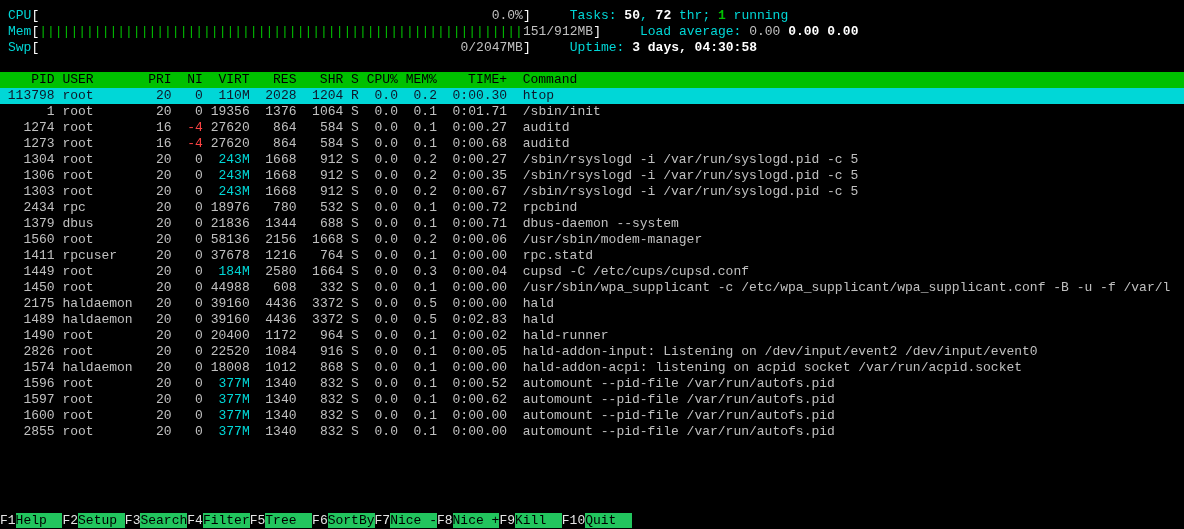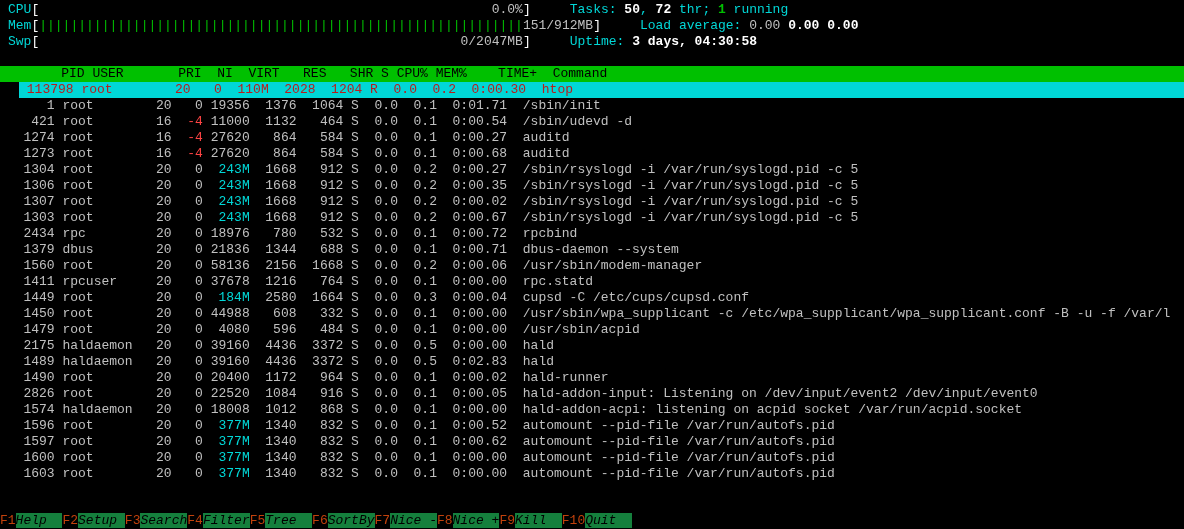--- a/index.html
+++ b/index.html
@@ -14,80 +14,76 @@
     line-height: 16px;
     overflow: hidden;
   }
   .cyan { color: #00d7d7; }
   .green { color: #00c000; }
   .white { color: #ffffff; }
   .red { color: #ff4444; }
   .gray { color: #c0c0c0; }
   .bold { font-weight: bold; }
 
-  .meters { padding-top: 2px; padding-left: 8px; }
+  .meters { padding-top: 8px; padding-left: 8px; }
   .meter-line { white-space: pre; }
 
   .header-row {
     background: #00c000;
     color: #000;
     white-space: pre;
     font-weight: normal;
-    padding-left: 30px;
   }
 
   .proc-row { white-space: pre; }
-  .selected { background: #00d7d7; color: #b91c1c; margin-left: 19px; }
+  .selected { background: #00d7d7; color: #0f172a; }
 
   .footer {
     position: absolute;
     bottom: 0;
     left: 0;
     right: 0;
     white-space: pre;
   }
-  .footer .fkey { color: #c2410c; background: #000; }
-  .footer .flabel { background: #15803d; color: #000; font-style: italic; }
+  .footer .fkey { color: #e5e5e5; background: #000; }
+  .footer .flabel { background: #22c55e; color: #000; }
 </style>
 </head>
 <body>
 
 <div class="meters">
   <div class="meter-line"><span class="cyan">CPU</span><span class="white">[</span><span class="green"></span><span id="cpu-pad">                                                          </span><span class="gray">0.0%</span><span class="white">]</span><span id="right-pad-1">     </span><span class="cyan">Tasks: </span><span class="white bold">50</span><span class="cyan">, </span><span class="white bold">72</span><span class="cyan"> thr; </span><span class="green bold">1</span><span class="cyan"> running</span></div>
 
   <div class="meter-line"><span class="cyan">Mem</span><span class="white">[</span><span class="green">||||||||||||||||||||||||||||||||||||||||||||||||||||||||||||||</span><span id="mem-pad"></span><span class="gray">151/912MB</span><span class="white">]</span><span id="right-pad-2">     </span><span class="cyan">Load average: </span><span class="gray">0.00</span> <span class="white bold">0.00</span> <span class="white bold">0.00</span></div>
 
   <div class="meter-line"><span class="cyan">Swp</span><span class="white">[</span><span class="green"></span><span id="swp-pad">                                                      </span><span class="gray">0/2047MB</span><span class="white">]</span><span id="right-pad-3">     </span><span class="cyan">Uptime: </span><span class="white bold">3 days, 04:30:58</span></div>
 </div>
 
 <div style="height:16px"></div>
 
 <div class="header-row" id="header-row">    PID USER       PRI  NI  VIRT   RES   SHR S CPU% MEM%    TIME+  Command</div>
 
 <div id="proc-list">
     <div class="proc-row selected"><span> 113798</span> <span>root      </span><span>  20</span><span class="">   0</span><span class="">  110M</span><span>  2028</span><span>  1204</span><span> R</span><span>  0.0</span><span>  0.2</span><span>  0:00.30</span>  <span>htop</span></div>
     <div class="proc-row"><span>      1</span> <span>root      </span><span>  20</span><span class="">   0</span><span class=""> 19356</span><span>  1376</span><span>  1064</span><span> S</span><span>  0.0</span><span>  0.1</span><span>  0:01.71</span>  <span>/sbin/init</span></div>
-    <div class="proc-row"><span>    421</span> <span>root      </span><span>  16</span><span class="red">  -4</span><span class=""> 11000</span><span>  1132</span><span>   464</span><span> S</span><span>  0.0</span><span>  0.1</span><span>  0:00.54</span>  <span>/sbin/udevd -d</span></div>
     <div class="proc-row"><span>   1274</span> <span>root      </span><span>  16</span><span class="red">  -4</span><span class=""> 27620</span><span>   864</span><span>   584</span><span> S</span><span>  0.0</span><span>  0.1</span><span>  0:00.27</span>  <span>auditd</span></div>
     <div class="proc-row"><span>   1273</span> <span>root      </span><span>  16</span><span class="red">  -4</span><span class=""> 27620</span><span>   864</span><span>   584</span><span> S</span><span>  0.0</span><span>  0.1</span><span>  0:00.68</span>  <span>auditd</span></div>
     <div class="proc-row"><span>   1304</span> <span>root      </span><span>  20</span><span class="">   0</span><span class="cyan">  243M</span><span>  1668</span><span>   912</span><span> S</span><span>  0.0</span><span>  0.2</span><span>  0:00.27</span>  <span>/sbin/rsyslogd -i /var/run/syslogd.pid -c 5</span></div>
     <div class="proc-row"><span>   1306</span> <span>root      </span><span>  20</span><span class="">   0</span><span class="cyan">  243M</span><span>  1668</span><span>   912</span><span> S</span><span>  0.0</span><span>  0.2</span><span>  0:00.35</span>  <span>/sbin/rsyslogd -i /var/run/syslogd.pid -c 5</span></div>
-    <div class="proc-row"><span>   1307</span> <span>root      </span><span>  20</span><span class="">   0</span><span class="cyan">  243M</span><span>  1668</span><span>   912</span><span> S</span><span>  0.0</span><span>  0.2</span><span>  0:00.02</span>  <span>/sbin/rsyslogd -i /var/run/syslogd.pid -c 5</span></div>
     <div class="proc-row"><span>   1303</span> <span>root      </span><span>  20</span><span class="">   0</span><span class="cyan">  243M</span><span>  1668</span><span>   912</span><span> S</span><span>  0.0</span><span>  0.2</span><span>  0:00.67</span>  <span>/sbin/rsyslogd -i /var/run/syslogd.pid -c 5</span></div>
     <div class="proc-row"><span>   2434</span> <span>rpc       </span><span>  20</span><span class="">   0</span><span class=""> 18976</span><span>   780</span><span>   532</span><span> S</span><span>  0.0</span><span>  0.1</span><span>  0:00.72</span>  <span>rpcbind</span></div>
     <div class="proc-row"><span>   1379</span> <span>dbus      </span><span>  20</span><span class="">   0</span><span class=""> 21836</span><span>  1344</span><span>   688</span><span> S</span><span>  0.0</span><span>  0.1</span><span>  0:00.71</span>  <span>dbus-daemon --system</span></div>
     <div class="proc-row"><span>   1560</span> <span>root      </span><span>  20</span><span class="">   0</span><span class=""> 58136</span><span>  2156</span><span>  1668</span><span> S</span><span>  0.0</span><span>  0.2</span><span>  0:00.06</span>  <span>/usr/sbin/modem-manager</span></div>
     <div class="proc-row"><span>   1411</span> <span>rpcuser   </span><span>  20</span><span class="">   0</span><span class=""> 37678</span><span>  1216</span><span>   764</span><span> S</span><span>  0.0</span><span>  0.1</span><span>  0:00.00</span>  <span>rpc.statd</span></div>
     <div class="proc-row"><span>   1449</span> <span>root      </span><span>  20</span><span class="">   0</span><span class="cyan">  184M</span><span>  2580</span><span>  1664</span><span> S</span><span>  0.0</span><span>  0.3</span><span>  0:00.04</span>  <span>cupsd -C /etc/cups/cupsd.conf</span></div>
     <div class="proc-row"><span>   1450</span> <span>root      </span><span>  20</span><span class="">   0</span><span class=""> 44988</span><span>   608</span><span>   332</span><span> S</span><span>  0.0</span><span>  0.1</span><span>  0:00.00</span>  <span>/usr/sbin/wpa_supplicant -c /etc/wpa_supplicant/wpa_supplicant.conf -B -u -f /var/l</span></div>
-    <div class="proc-row"><span>   1479</span> <span>root      </span><span>  20</span><span class="">   0</span><span class="">  4080</span><span>   596</span><span>   484</span><span> S</span><span>  0.0</span><span>  0.1</span><span>  0:00.00</span>  <span>/usr/sbin/acpid</span></div>
     <div class="proc-row"><span>   2175</span> <span>haldaemon </span><span>  20</span><span class="">   0</span><span class=""> 39160</span><span>  4436</span><span>  3372</span><span> S</span><span>  0.0</span><span>  0.5</span><span>  0:00.00</span>  <span>hald</span></div>
     <div class="proc-row"><span>   1489</span> <span>haldaemon </span><span>  20</span><span class="">   0</span><span class=""> 39160</span><span>  4436</span><span>  3372</span><span> S</span><span>  0.0</span><span>  0.5</span><span>  0:02.83</span>  <span>hald</span></div>
     <div class="proc-row"><span>   1490</span> <span>root      </span><span>  20</span><span class="">   0</span><span class=""> 20400</span><span>  1172</span><span>   964</span><span> S</span><span>  0.0</span><span>  0.1</span><span>  0:00.02</span>  <span>hald-runner</span></div>
     <div class="proc-row"><span>   2826</span> <span>root      </span><span>  20</span><span class="">   0</span><span class=""> 22520</span><span>  1084</span><span>   916</span><span> S</span><span>  0.0</span><span>  0.1</span><span>  0:00.05</span>  <span>hald-addon-input: Listening on /dev/input/event2 /dev/input/event0</span></div>
     <div class="proc-row"><span>   1574</span> <span>haldaemon </span><span>  20</span><span class="">   0</span><span class=""> 18008</span><span>  1012</span><span>   868</span><span> S</span><span>  0.0</span><span>  0.1</span><span>  0:00.00</span>  <span>hald-addon-acpi: listening on acpid socket /var/run/acpid.socket</span></div>
     <div class="proc-row"><span>   1596</span> <span>root      </span><span>  20</span><span class="">   0</span><span class="cyan">  377M</span><span>  1340</span><span>   832</span><span> S</span><span>  0.0</span><span>  0.1</span><span>  0:00.52</span>  <span>automount --pid-file /var/run/autofs.pid</span></div>
     <div class="proc-row"><span>   1597</span> <span>root      </span><span>  20</span><span class="">   0</span><span class="cyan">  377M</span><span>  1340</span><span>   832</span><span> S</span><span>  0.0</span><span>  0.1</span><span>  0:00.62</span>  <span>automount --pid-file /var/run/autofs.pid</span></div>
     <div class="proc-row"><span>   1600</span> <span>root      </span><span>  20</span><span class="">   0</span><span class="cyan">  377M</span><span>  1340</span><span>   832</span><span> S</span><span>  0.0</span><span>  0.1</span><span>  0:00.00</span>  <span>automount --pid-file /var/run/autofs.pid</span></div>
-    <div class="proc-row"><span>   1603</span> <span>root      </span><span>  20</span><span class="">   0</span><span class="cyan">  377M</span><span>  1340</span><span>   832</span><span> S</span><span>  0.0</span><span>  0.1</span><span>  0:00.00</span>  <span>automount --pid-file /var/run/autofs.pid</span></div>
+    <div class="proc-row"><span>   2855</span> <span>root      </span><span>  20</span><span class="">   0</span><span class="cyan">  377M</span><span>  1340</span><span>   832</span><span> S</span><span>  0.0</span><span>  0.1</span><span>  0:00.00</span>  <span>automount --pid-file /var/run/autofs.pid</span></div>
   </div>
 
 <div class="footer" id="footer"><span class="fkey">F1</span><span class="flabel">Help  </span><span class="fkey">F2</span><span class="flabel">Setup </span><span class="fkey">F3</span><span class="flabel">Search</span><span class="fkey">F4</span><span class="flabel">Filter</span><span class="fkey">F5</span><span class="flabel">Tree  </span><span class="fkey">F6</span><span class="flabel">SortBy</span><span class="fkey">F7</span><span class="flabel">Nice -</span><span class="fkey">F8</span><span class="flabel">Nice +</span><span class="fkey">F9</span><span class="flabel">Kill  </span><span class="fkey">F10</span><span class="flabel">Quit  </span></div>
 
 </body></html>

